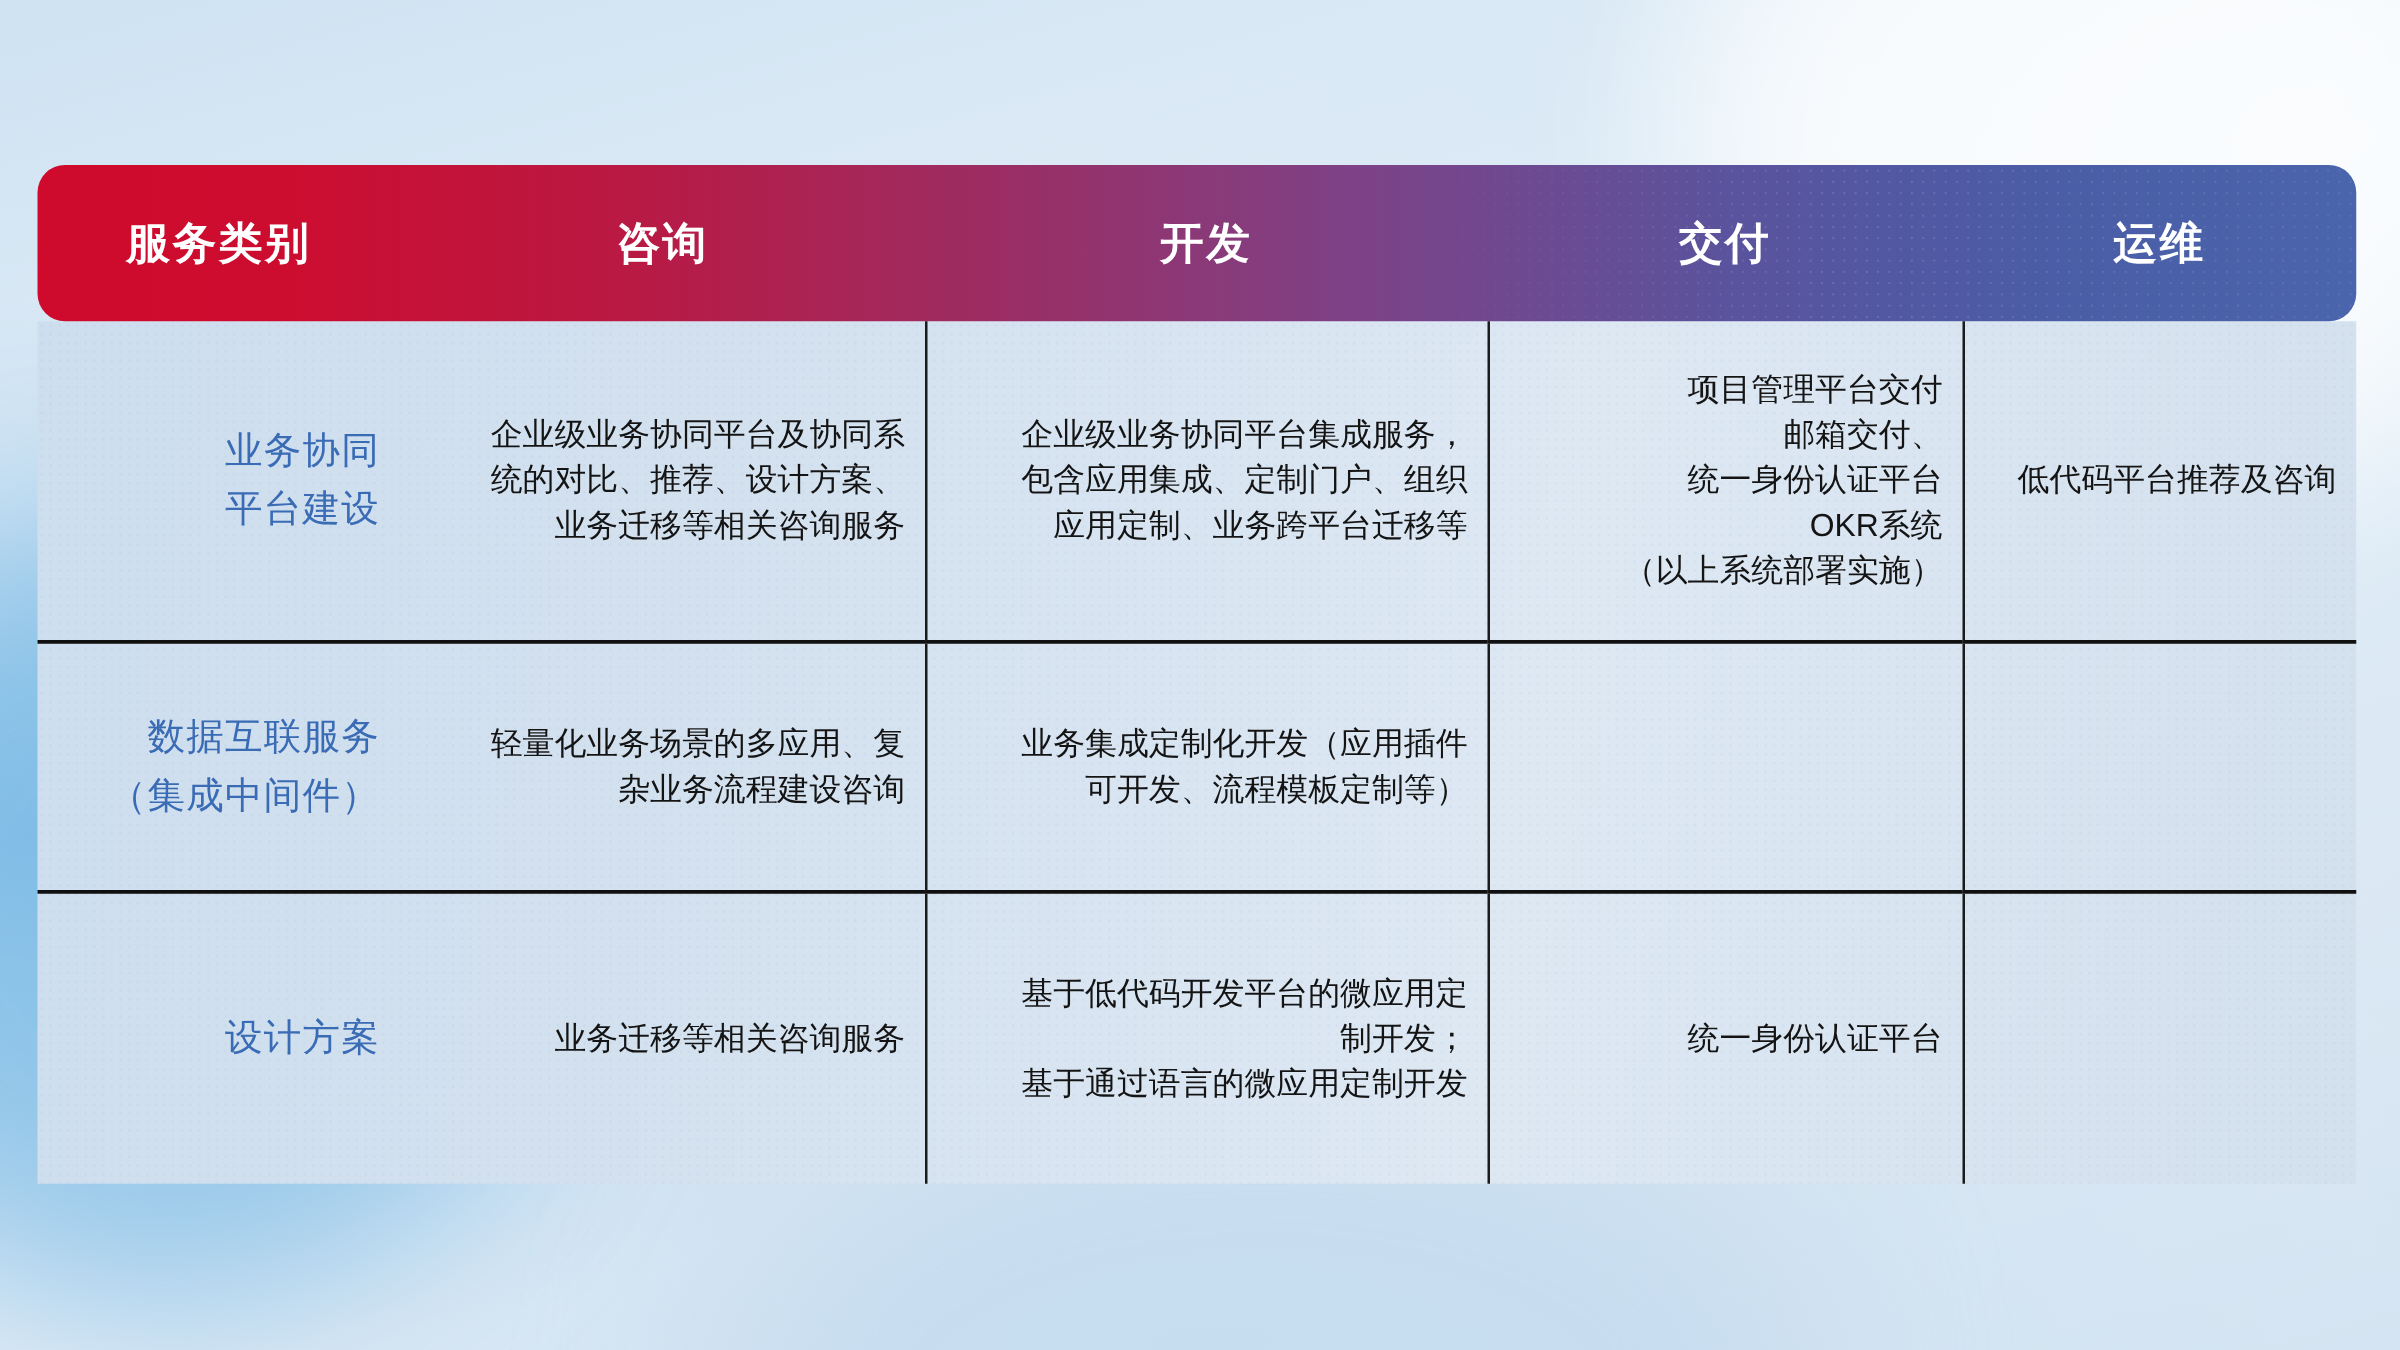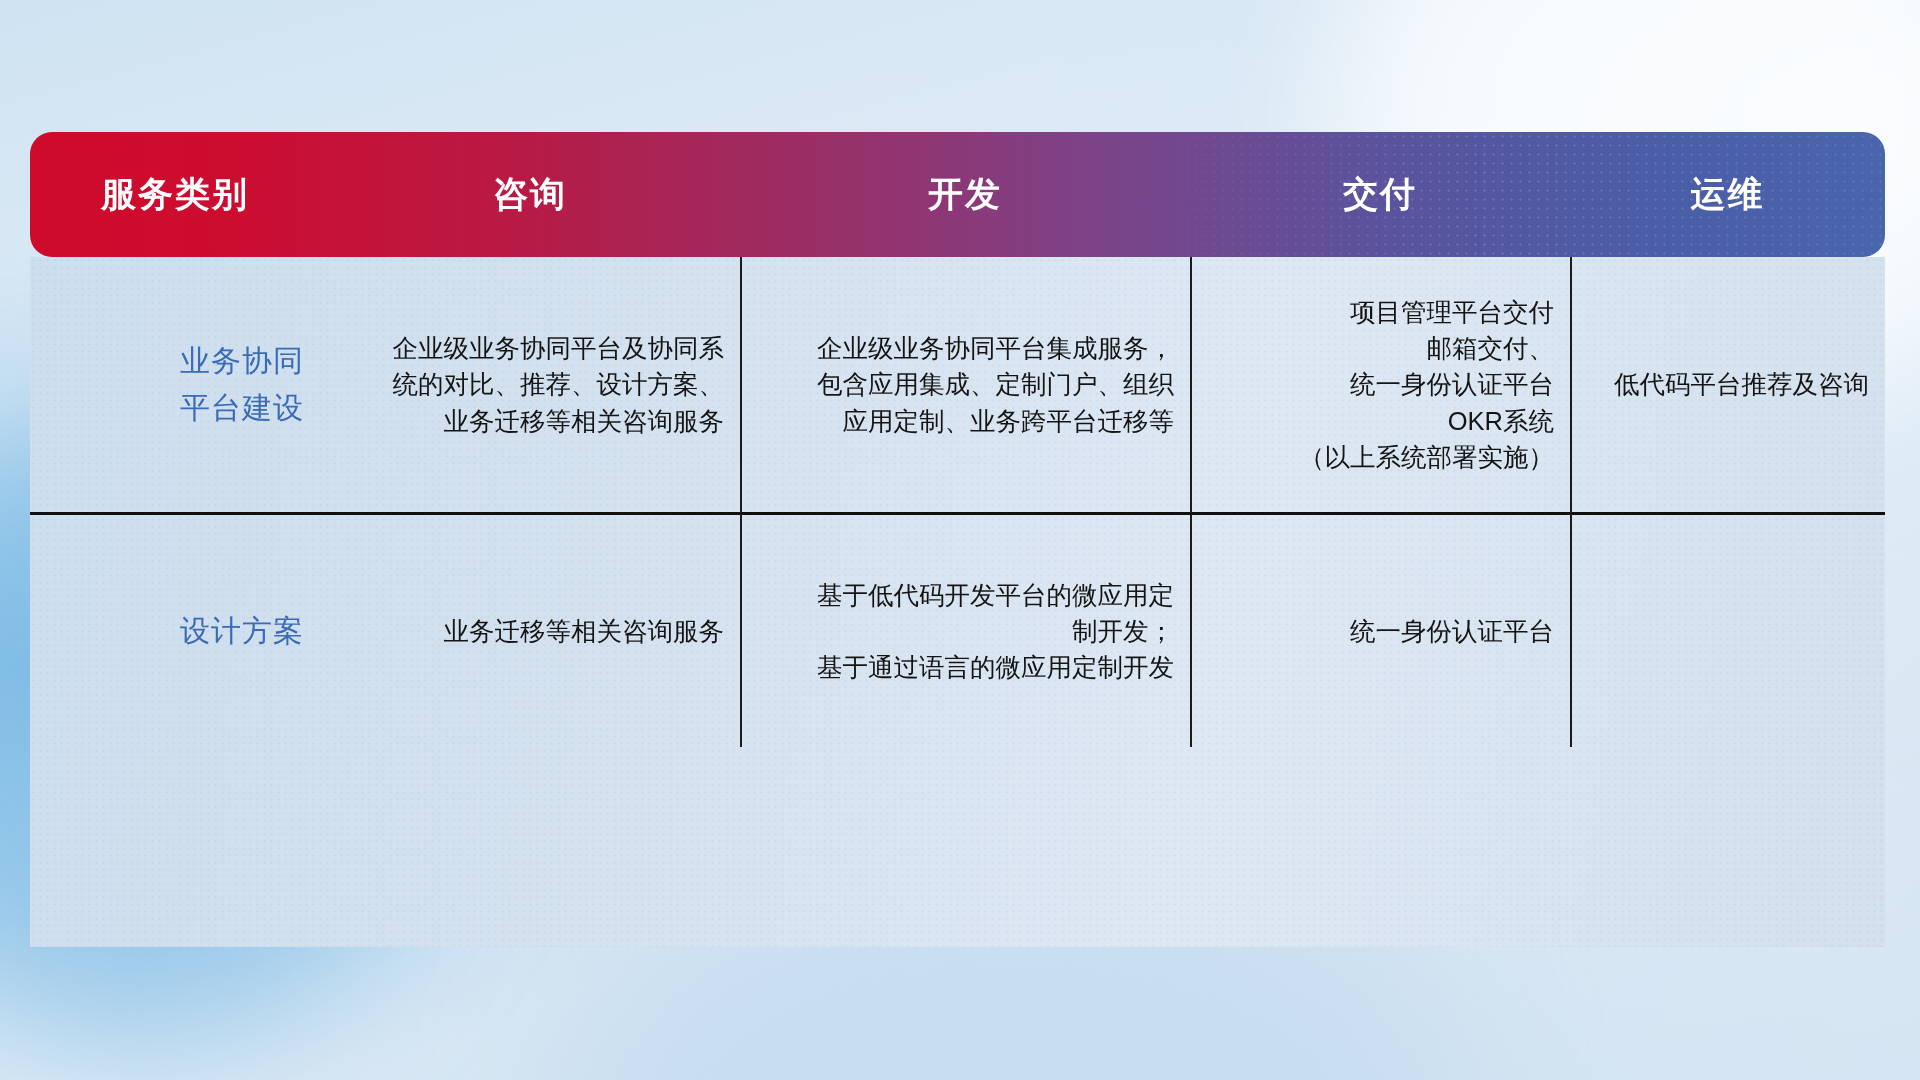--- a/index.html
+++ b/index.html
@@ -210,20 +210,30 @@
 包含应用集成、定制门户、组织
 应用定制、业务跨平台迁移等</td>
           <td class="td vline-l hline-b">项目管理平台交付
 邮箱交付、
 统一身份认证平台
 OKR系统
 （以上系统部署实施）</td>
           <td class="td vline-l hline-b">低代码平台推荐及咨询</td>
         </tr>
 
+        <tr class="row-2">
+          <td class="td td-cat hline-b">数据互联服务
+（集成中间件）</td>
+          <td class="td hline-b">轻量化业务场景的多应用、复
+杂业务流程建设咨询</td>
+          <td class="td vline-l hline-b">业务集成定制化开发（应用插件
+可开发、流程模板定制等）</td>
+          <td class="td vline-l hline-b"></td>
+          <td class="td vline-l hline-b"></td>
+        </tr>
 
         <tr class="row-3">
           <td class="td td-cat">设计方案</td>
           <td class="td">业务迁移等相关咨询服务</td>
           <td class="td vline-l">基于低代码开发平台的微应用定
 制开发；
 基于通过语言的微应用定制开发</td>
           <td class="td vline-l">统一身份认证平台</td>
           <td class="td vline-l"></td>
         </tr>

